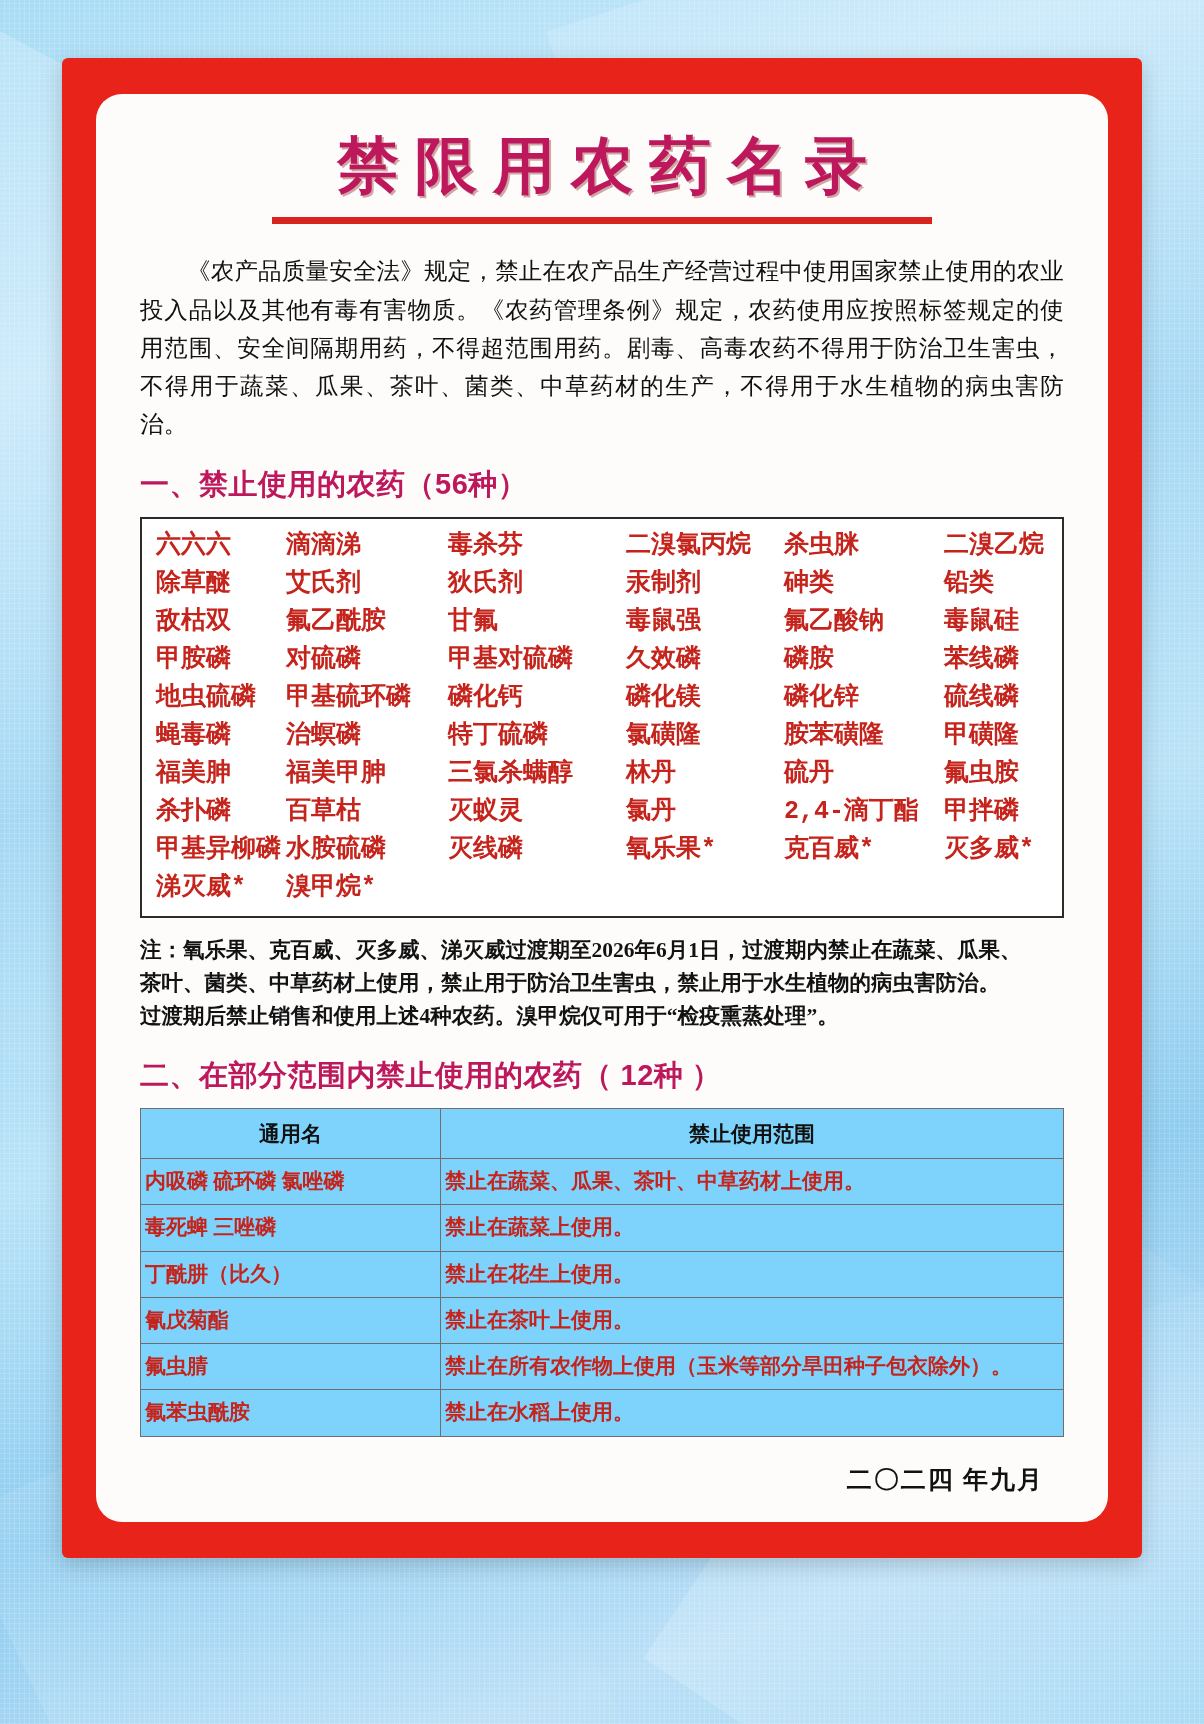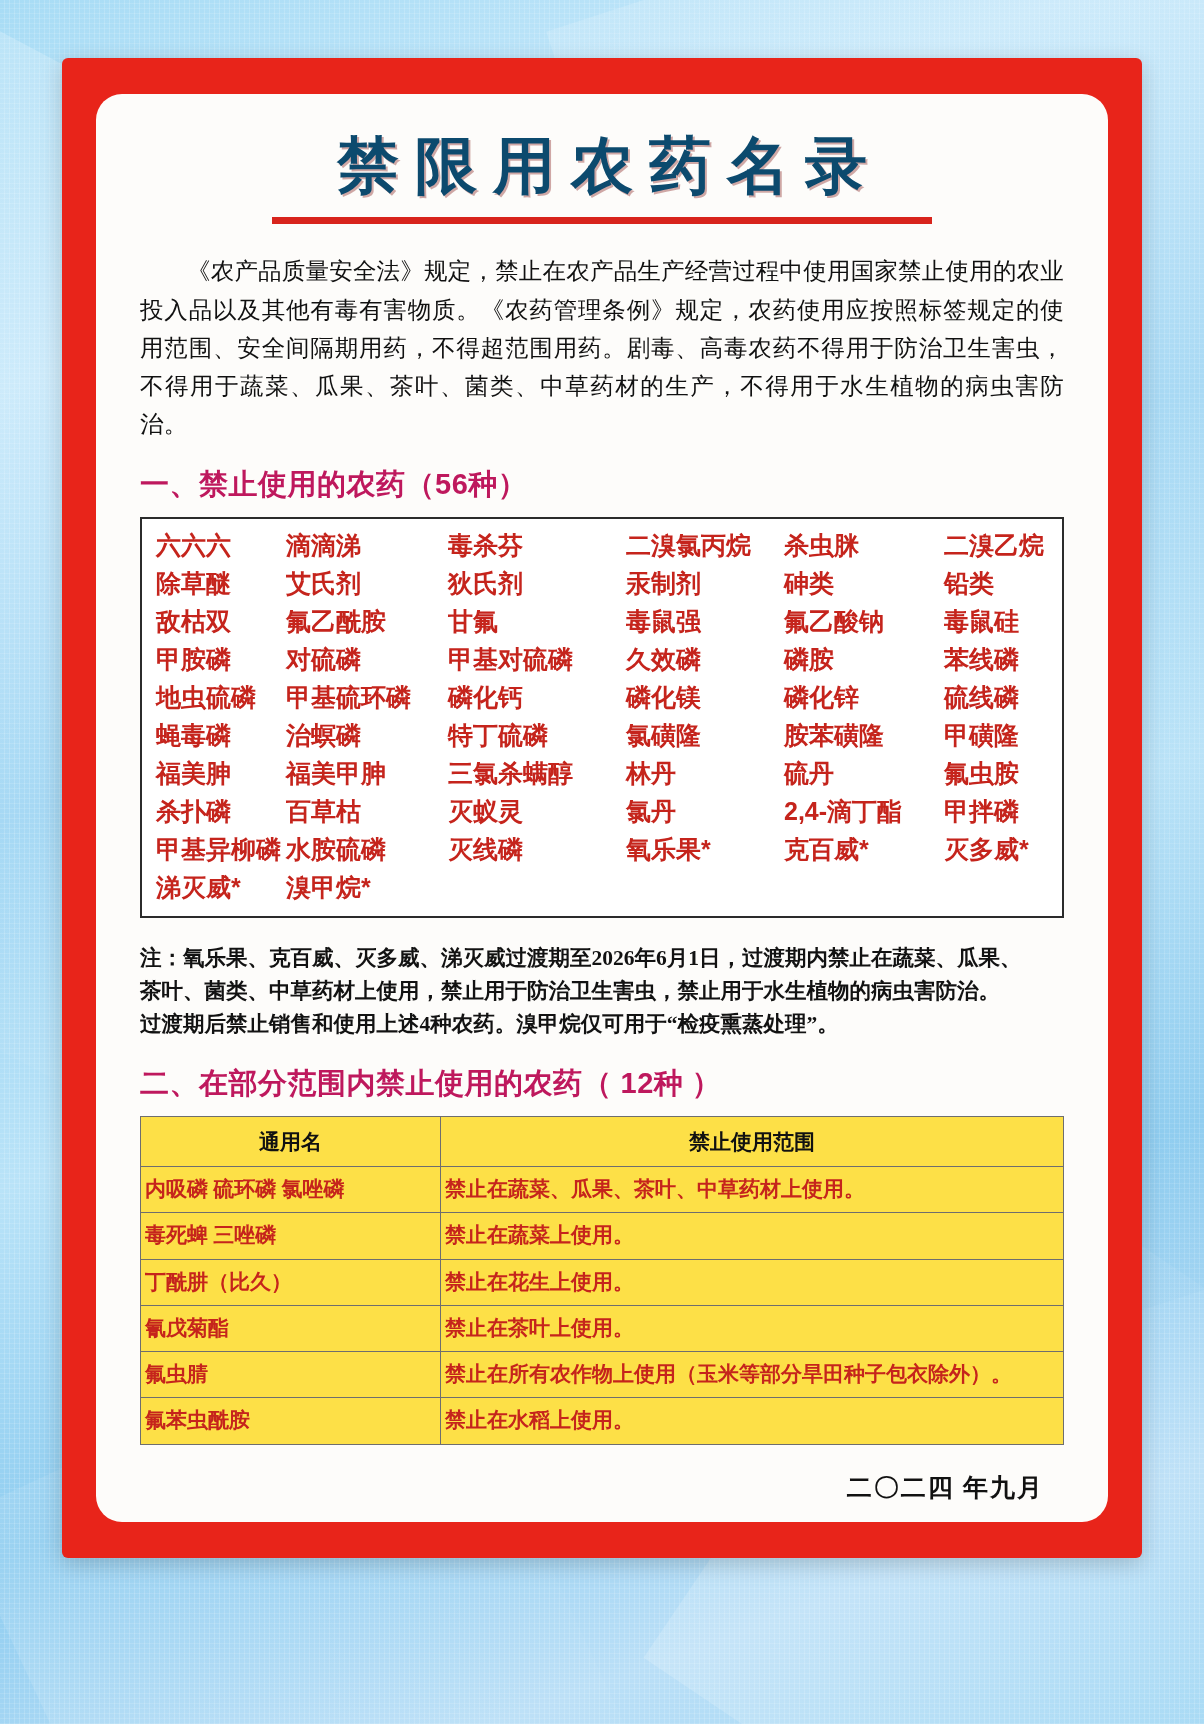--- a/index.html
+++ b/index.html
@@ -74,21 +74,21 @@
     position: relative;
     overflow: hidden;
   }
 
   
   .title-block { text-align: center; padding-top: 6px; }
   .poster-title {
     font-family: "Liberation Serif", "DejaVu Serif", serif;
     font-size: 62px;
     font-weight: bold;
-    color: #0c4a6e;
+    color: #be185d;
     letter-spacing: 16px;
     text-indent: 16px;
     line-height: 1.12;
     text-shadow: 2px 2px 0 rgba(120,10,6,0.35);
   }
   .title-rule {
     width: 660px;
     height: 7px;
     background: #d8241c;
     margin: 16px auto 0 auto;
@@ -123,45 +123,45 @@
     padding: 10px 14px 12px 14px;
     background: #fff;
   }
   .pest-grid {
     display: grid;
     grid-template-columns: 130px 162px 178px 158px 160px 1fr;
     row-gap: 5px;
     column-gap: 0px;
   }
   .pest-cell {
-    font-family: Liberation Sans, sans-serif;
+    font-family: Liberation Mono, monospace;
     font-size: 25px;
     font-weight: bold;
     color: #c5241c;
     line-height: 1.32;
     white-space: nowrap;
   }
 
   
   .note {
-    margin-top: 24px;
+    margin-top: 16px;
     font-size: 21.5px;
     line-height: 1.55;
     color: #121212;
     font-weight: bold;
     text-align: justify;
   }
   .note .note-line { display: block; }
 
   
   .rt-wrap { margin-top: 8px; }
   table.restrict {
     width: 100%;
     border-collapse: collapse;
-    background: #fde047;
+    background: #7dd3fc;
     table-layout: fixed;
   }
   table.restrict th,
   table.restrict td {
     border: 1.5px solid #6e6e6e;
     padding: 9px 4px;
     vertical-align: middle;
     font-size: 21px;
     line-height: 1.3;
   }

